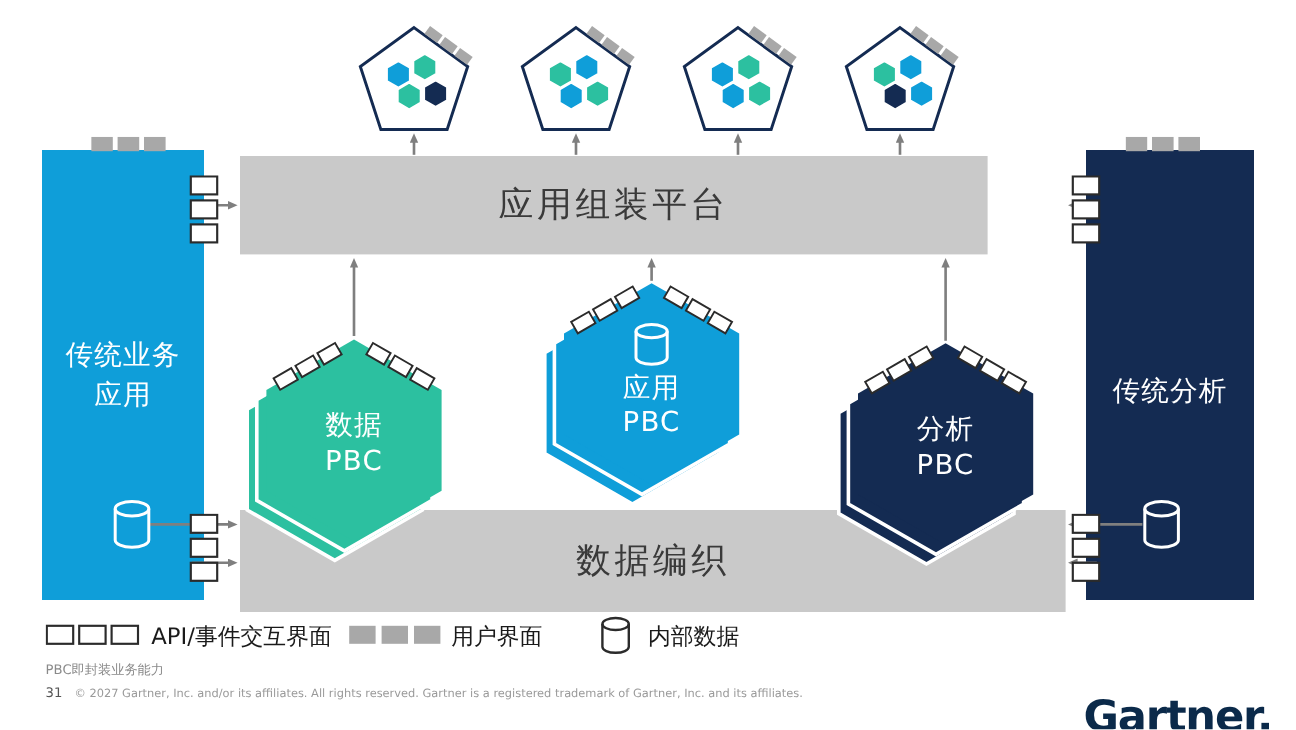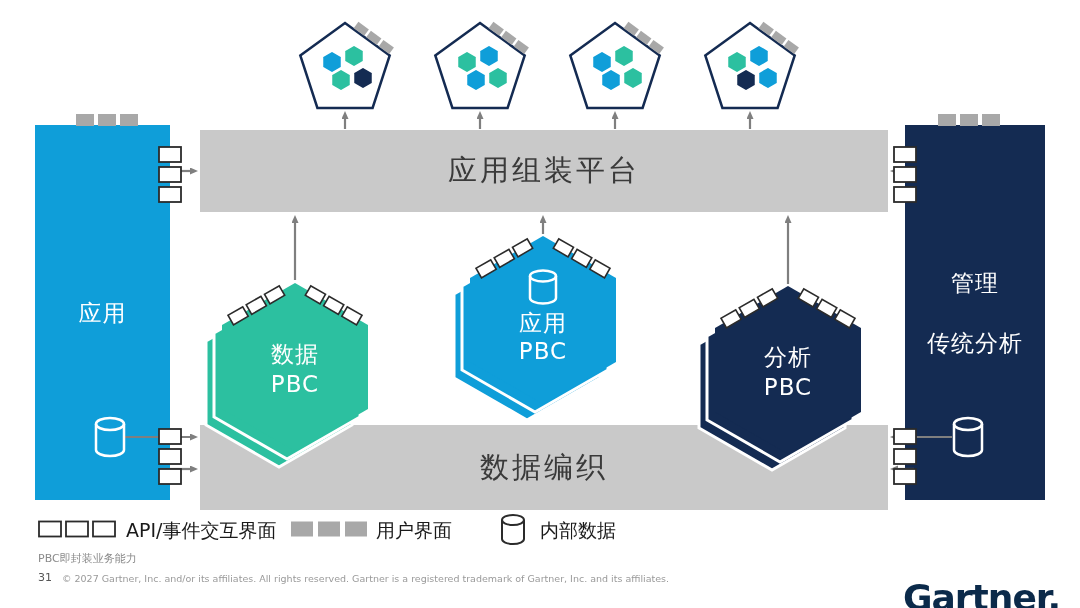--- a/index.html
+++ b/index.html
@@ -33,32 +33,32 @@
   .copyright { font-size:9.5px; color:#9a9a9a; }
   .logo { font-size:36px; font-weight:bold; color:var(--logo_navy); letter-spacing:-1px; }
 </style>
 </head>
 <body>
 
 <div class="canvas">
 
   <div class="abs side-panel" style="left:35px;top:125px;width:135px;height:375px;background:var(--blue)">
     <div>
+      <div>传统业务</div>
       <div>应用</div>
     </div>
   </div>
 
   <div class="abs side-panel" style="left:905px;top:125px;width:140px;height:375px;background:var(--navy)">
     <div>
-      <div>管理</div>
       <div style="margin-top:26px">传统分析</div>
     </div>
   </div>
 
-  <div class="abs bar" style="left:200px;top:130px;width:688px;height:82px">
+  <div class="abs bar" style="left:200px;top:130px;width:623px;height:82px">
     <span>应用组装平台</span>
   </div>
   <div class="abs bar" style="left:200px;top:425px;width:688px;height:85px">
     <span>数据编织</span>
   </div>
 
   <svg class="abs" style="left:0;top:0" width="1080" height="608">
     <defs>
       <marker id="ah" markerWidth="9" markerHeight="8" refX="1" refY="3.5" orient="auto" markerUnits="userSpaceOnUse">
         <path d="M0,0 L8,3.5 L0,7 z" class="ah"></path>

